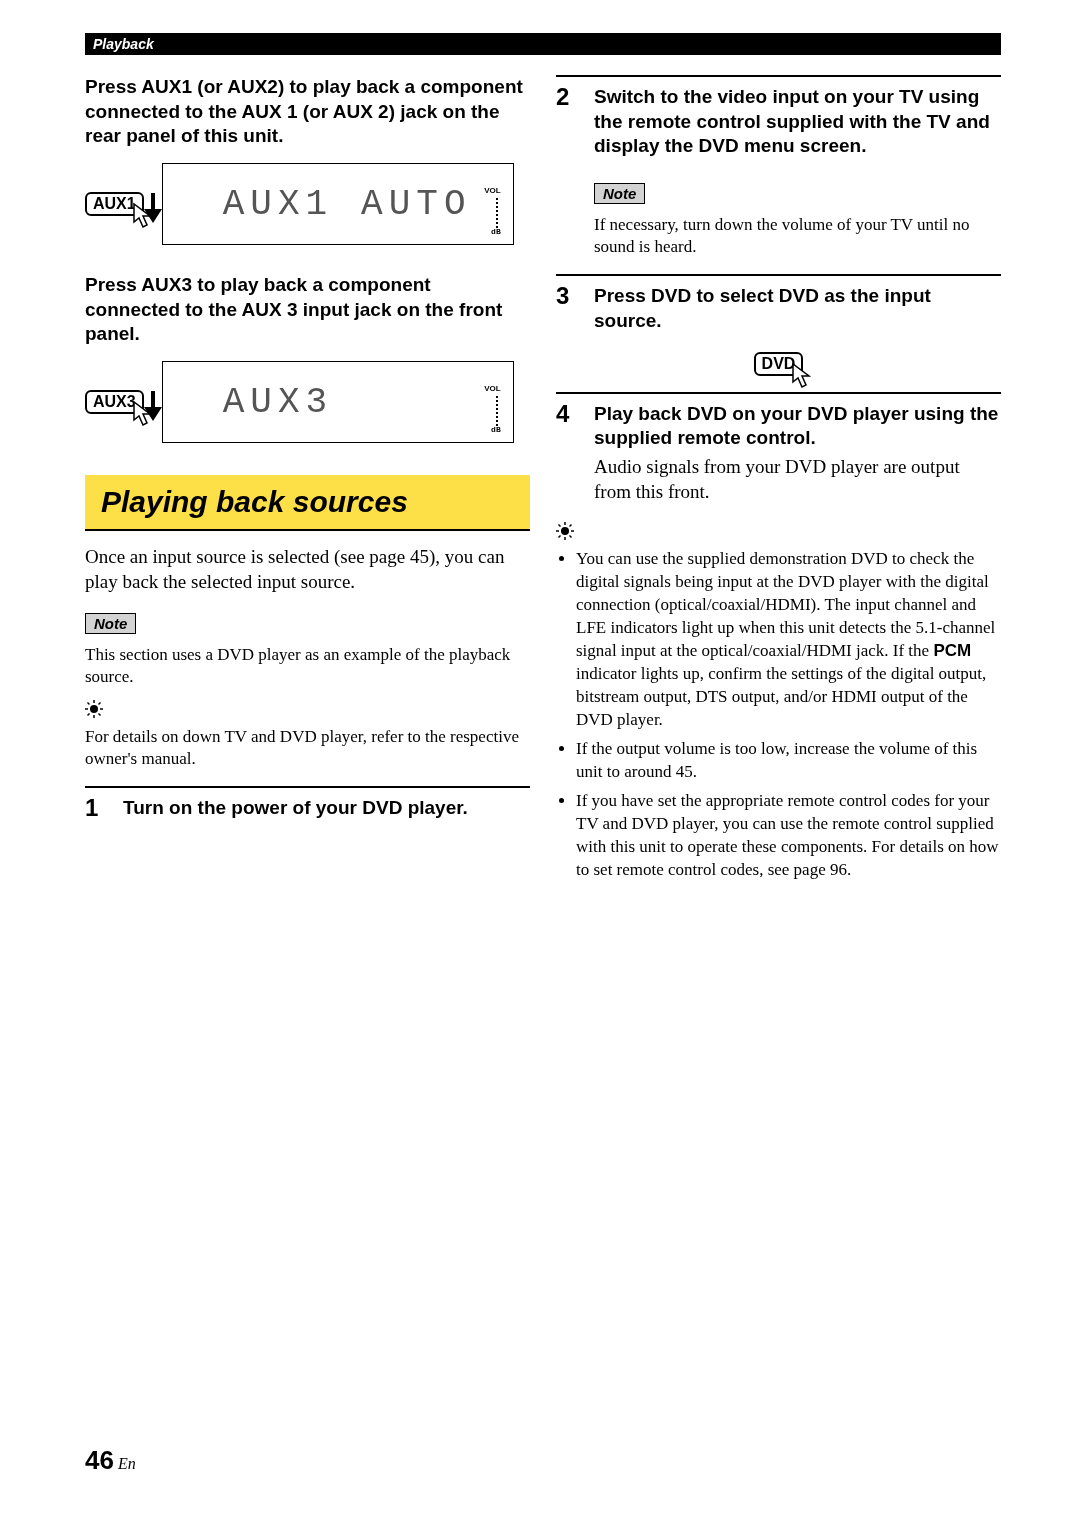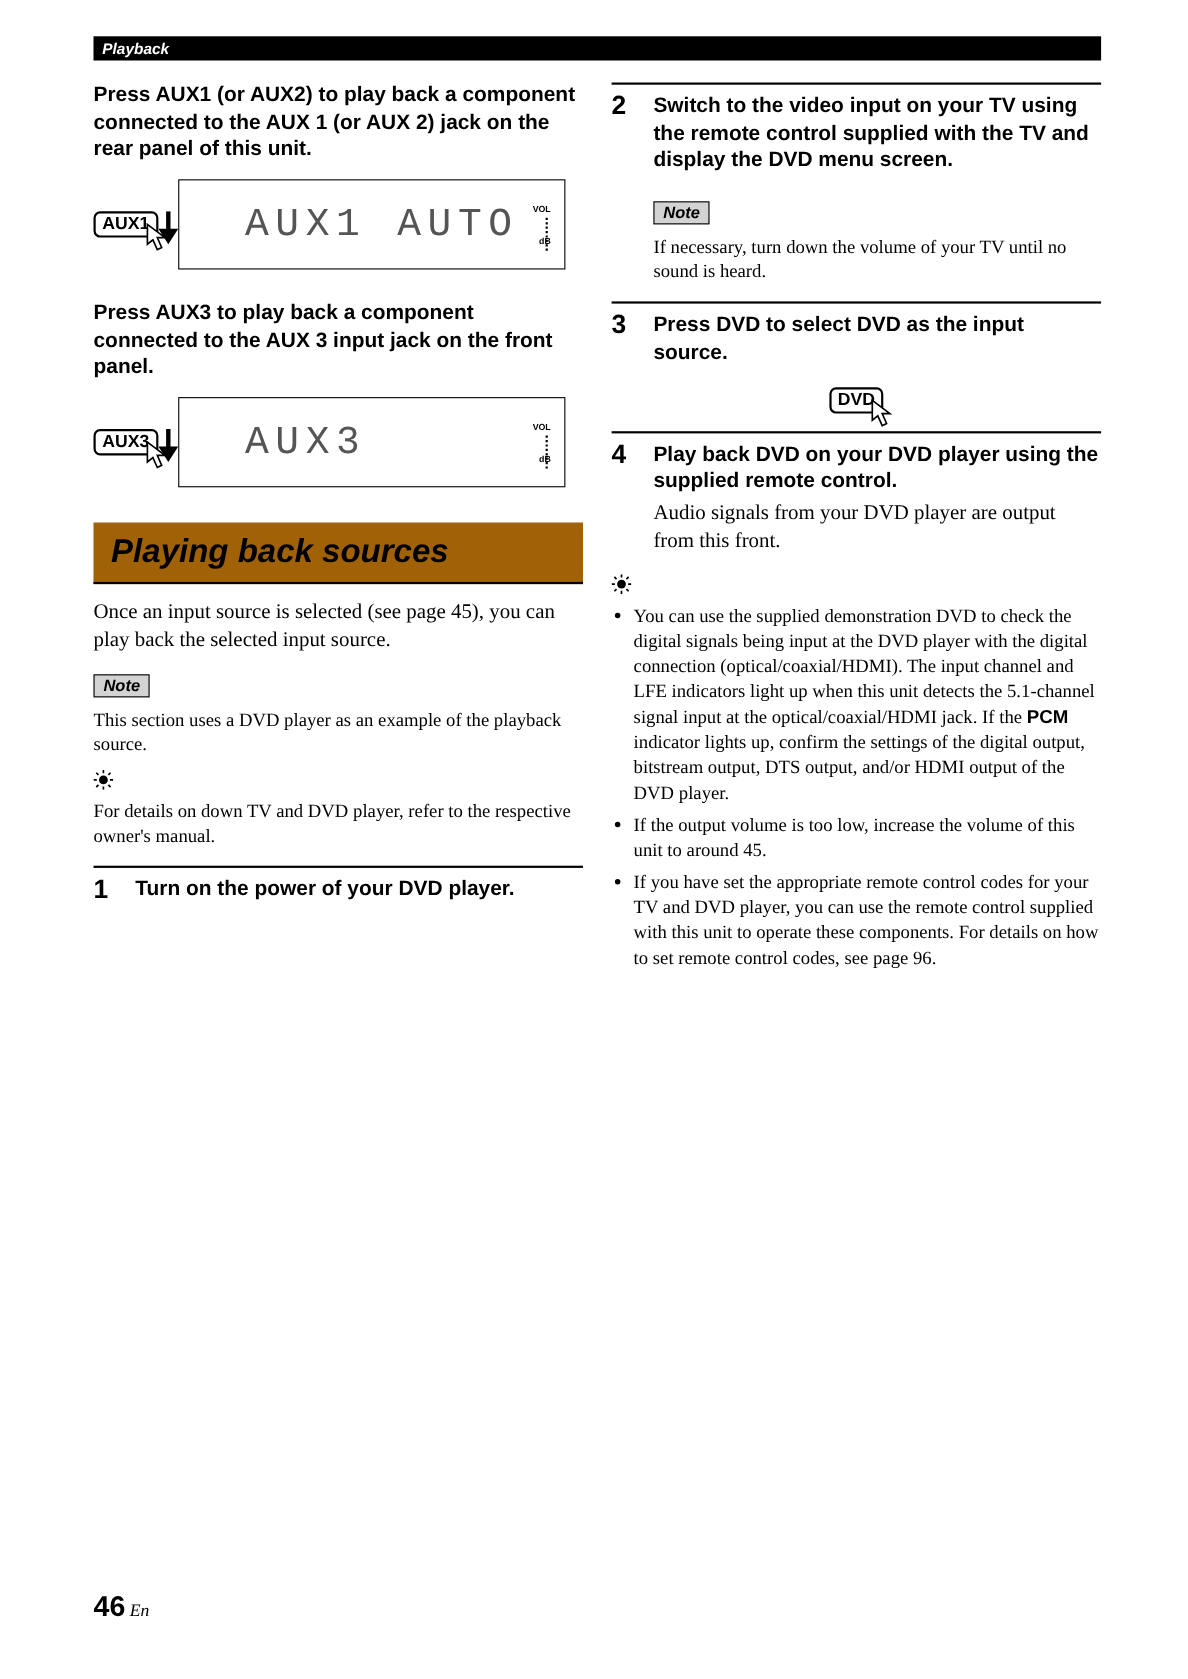--- a/index.html
+++ b/index.html
@@ -114,27 +114,27 @@
     position: absolute;
     right: 15px;
     top: 34px;
     width: 3px;
     height: 30px;
     border-right: 2px dotted #000;
   }
   .vol-dB {
     position: absolute;
     right: 12px;
-    bottom: 20px;
-    font-family: Liberation Sans, sans-serif;
+    bottom: 8px;
+    font-family: Liberation Mono, monospace;
     font-size: 8px;
     font-weight: bold;
   }
   .section-title-box {
-    background: #a16207;
+    background: #fde047;
     border-bottom: 2px solid #000;
     padding: 10px 16px;
     margin: 32px 0 14px 0;
   }
   .section-title {
     font-family: Arial, Helvetica, sans-serif;
     font-weight: bold;
     font-style: italic;
     font-size: 30px;
     margin: 0;

